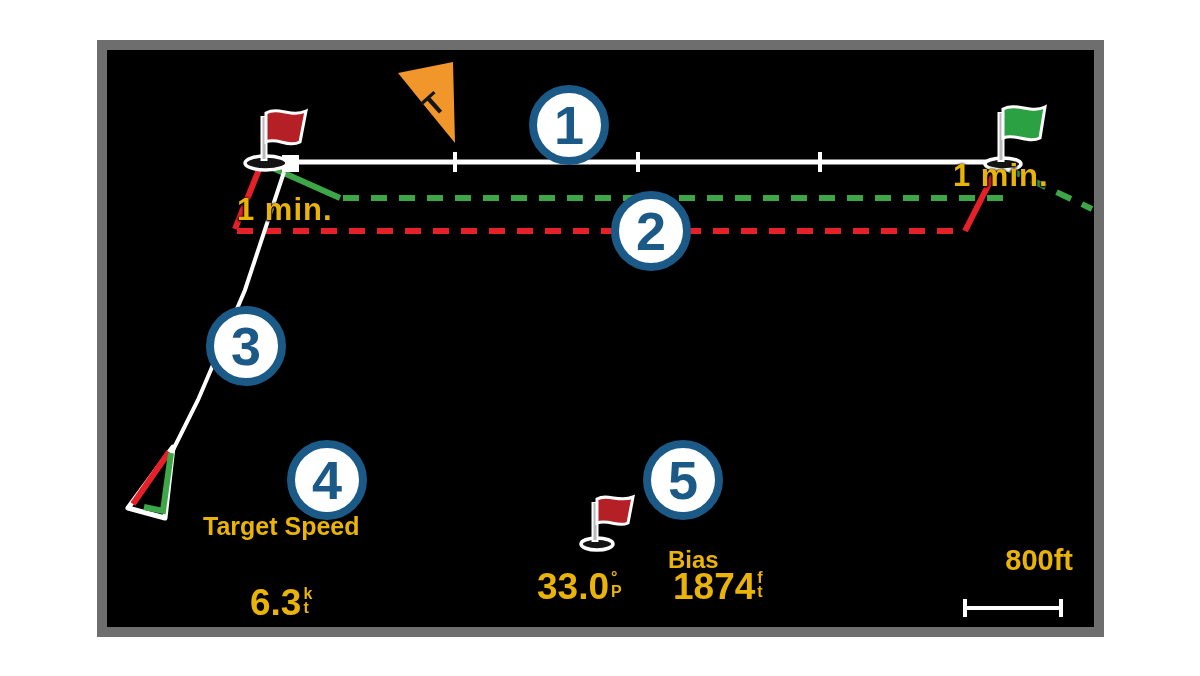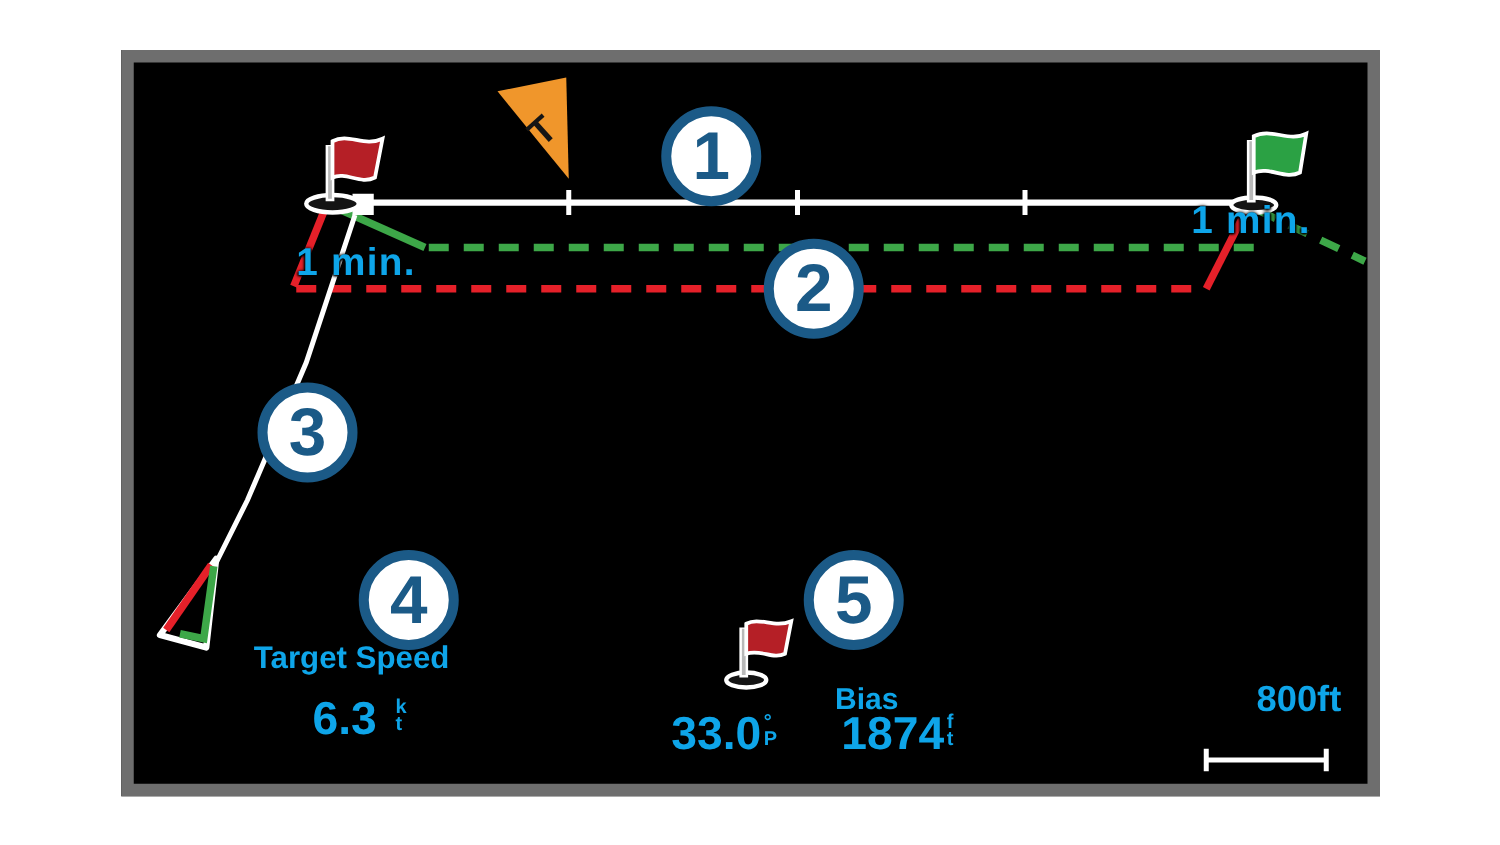--- a/index.html
+++ b/index.html
@@ -21,21 +21,21 @@
   .dash{stroke-dasharray:16 12;}
   .flag-red{fill:var(--flag_red);stroke:#ffffff;stroke-width:3;}
   .flag-green{fill:var(--flag_green);stroke:#ffffff;stroke-width:3;}
   .pole-outline{stroke:#ffffff;stroke-width:7;}
   .pole-inner{stroke:#b9b9b9;stroke-width:3;}
   .base-ellipse{fill:#141414;stroke:#ffffff;stroke-width:3.5;}
   .arrow{fill:var(--arrow_orange);}
   .arrow-letter{fill:#151515;font-weight:bold;font-size:30px;font-family:"Liberation Sans",sans-serif;}
 
   
-  .txt{position:absolute;color:#0ea5e9;white-space:nowrap;}
+  .txt{position:absolute;color:#eab308;white-space:nowrap;}
   .time-label{
     font-size:31px;font-weight:bold;letter-spacing:1px;
     text-shadow:0 0 3px #000,1px 1px 2px #000,-1px 1px 2px #000;
   }
   .field-label{font-size:25px;font-weight:bold;}
   .value-row{display:flex;align-items:flex-start;font-weight:bold;}
   .value-num{font-size:37px;line-height:1;}
   .unit-stack{display:flex;flex-direction:column;font-size:16px;line-height:0.88;margin-top:3px;margin-left:2px;font-weight:bold;}
   .scale-label{font-size:29px;font-weight:bold;width:120px;text-align:right;}
 
@@ -113,21 +113,21 @@
         <path class="ln-white" stroke-width="4" d="M857,558 H955"></path>
         <path class="ln-white" stroke-width="4" d="M858,549 V567"></path>
         <path class="ln-white" stroke-width="4" d="M954,549 V567"></path>
       </g>
     </svg>
 
     <div class="txt time-label" style="left:130px;top:142px;">1 min.</div>
     <div class="txt time-label" style="left:846px;top:108px;">1 min.</div>
 
     <div class="txt field-label" style="left:96px;top:462px;">Target Speed</div>
-    <div class="txt value-row" style="left:143px;top:506px;gap:13px;">
+    <div class="txt value-row" style="left:143px;top:534px;">
       <span class="value-num">6.3</span>
       <span class="unit-stack">
         <span>k</span>
         <span>t</span>
       </span>
     </div>
 
     <div class="txt field-label" style="left:561px;top:468px;font-size:24px;margin-top:28px;">Bias</div>
     <div class="txt value-row" style="left:430px;top:518px;">
       <span class="value-num">33.0</span>

